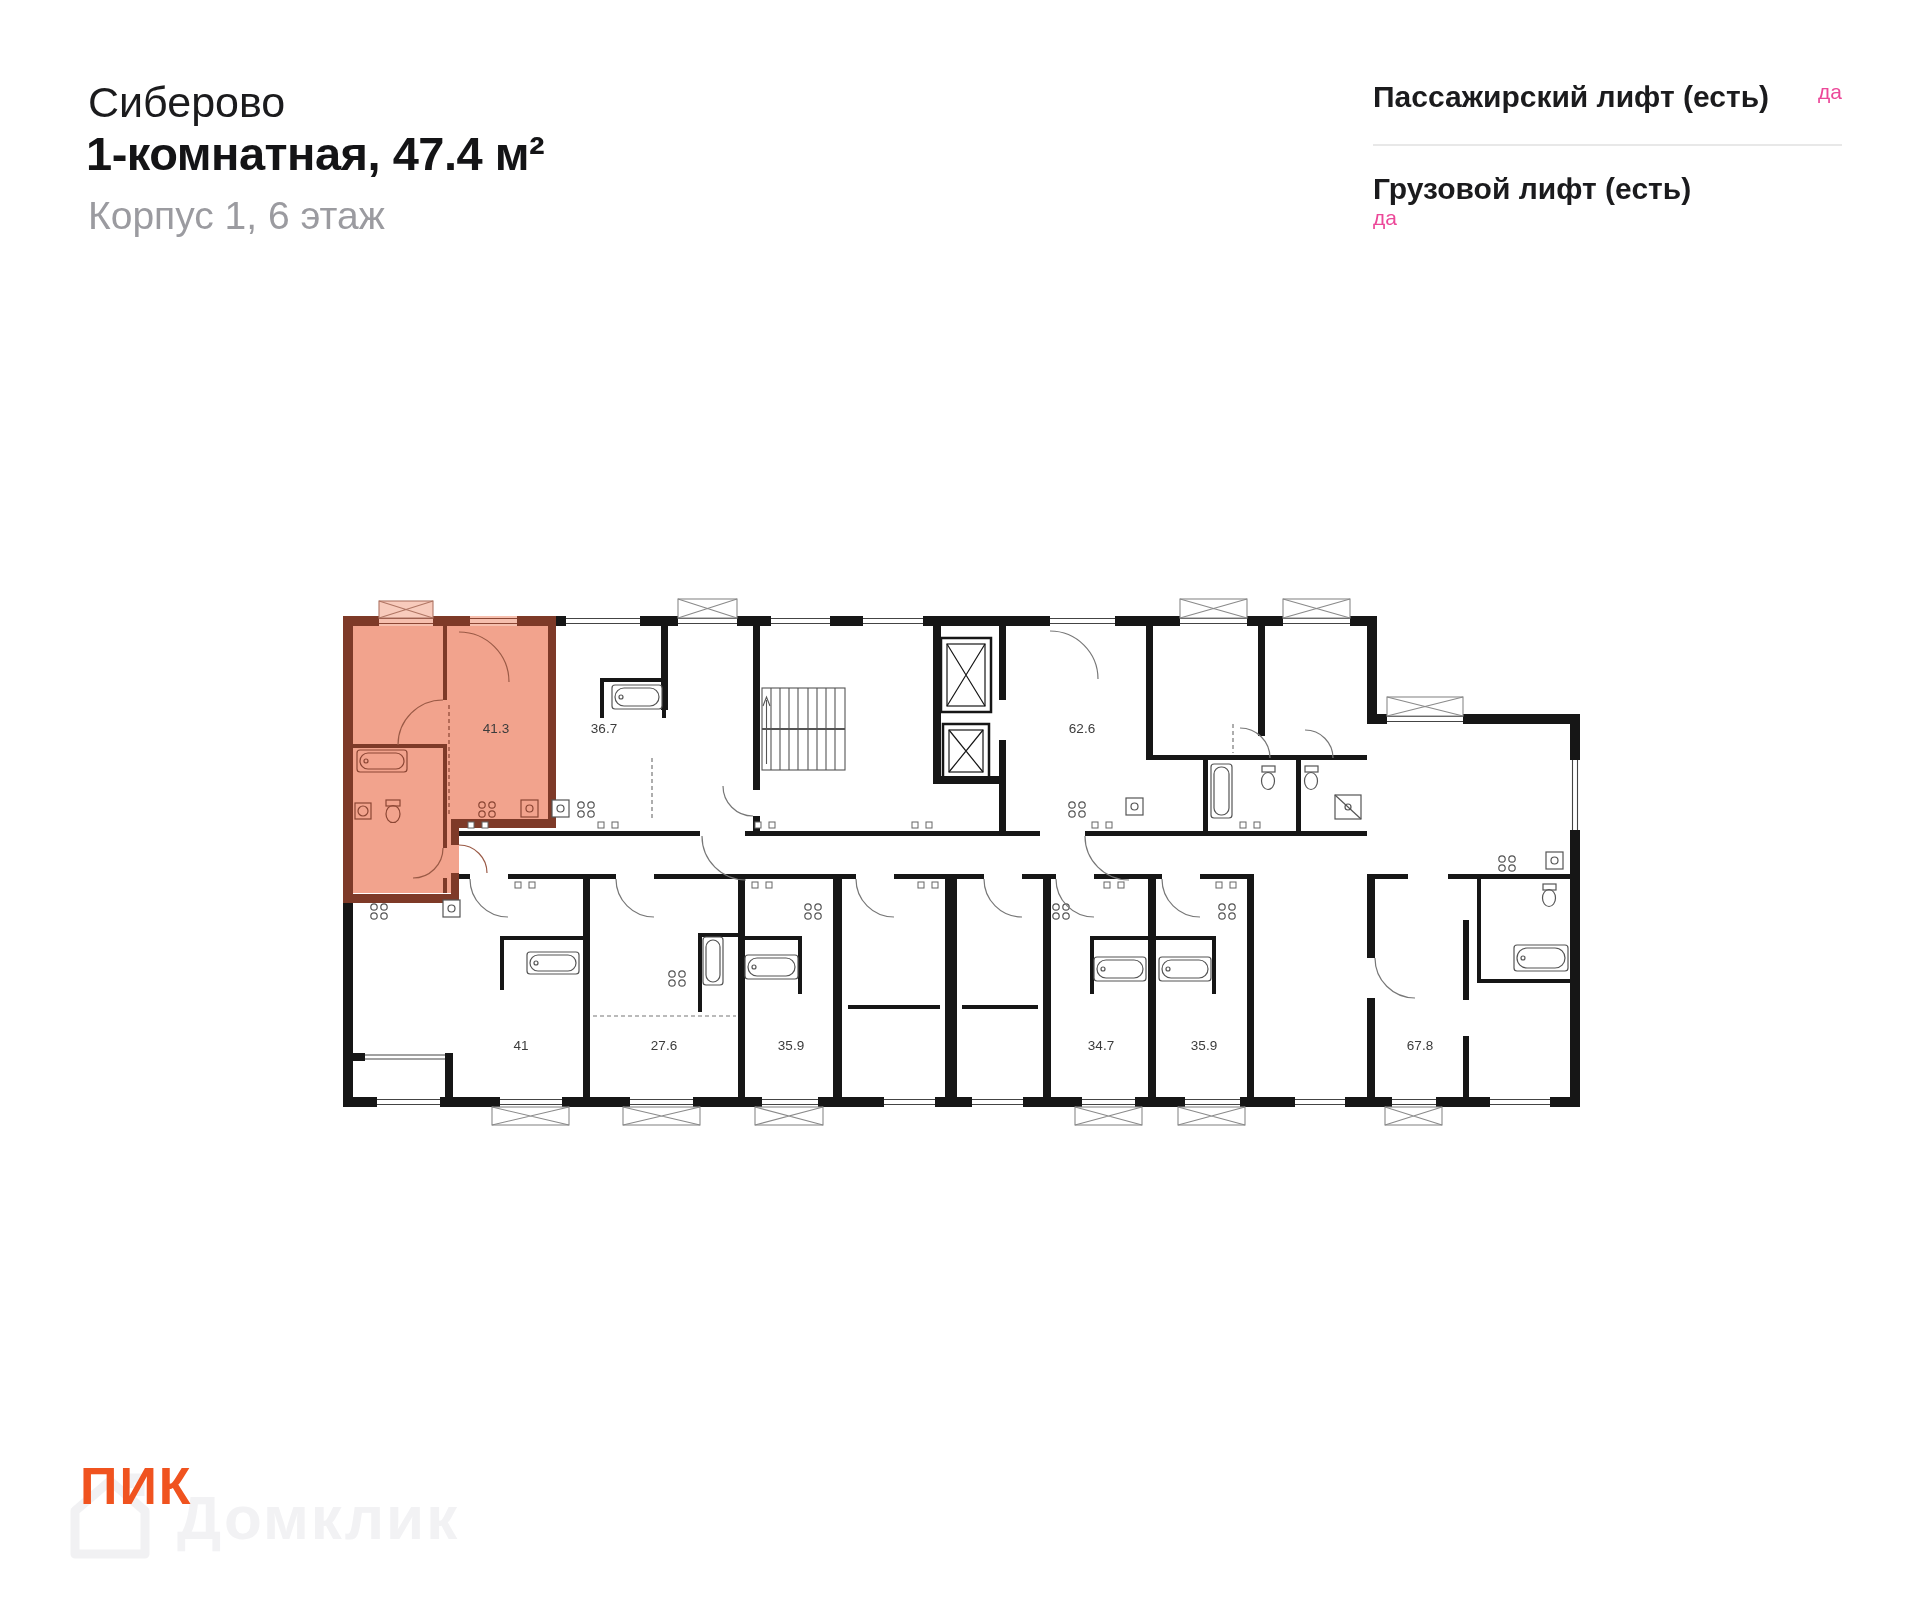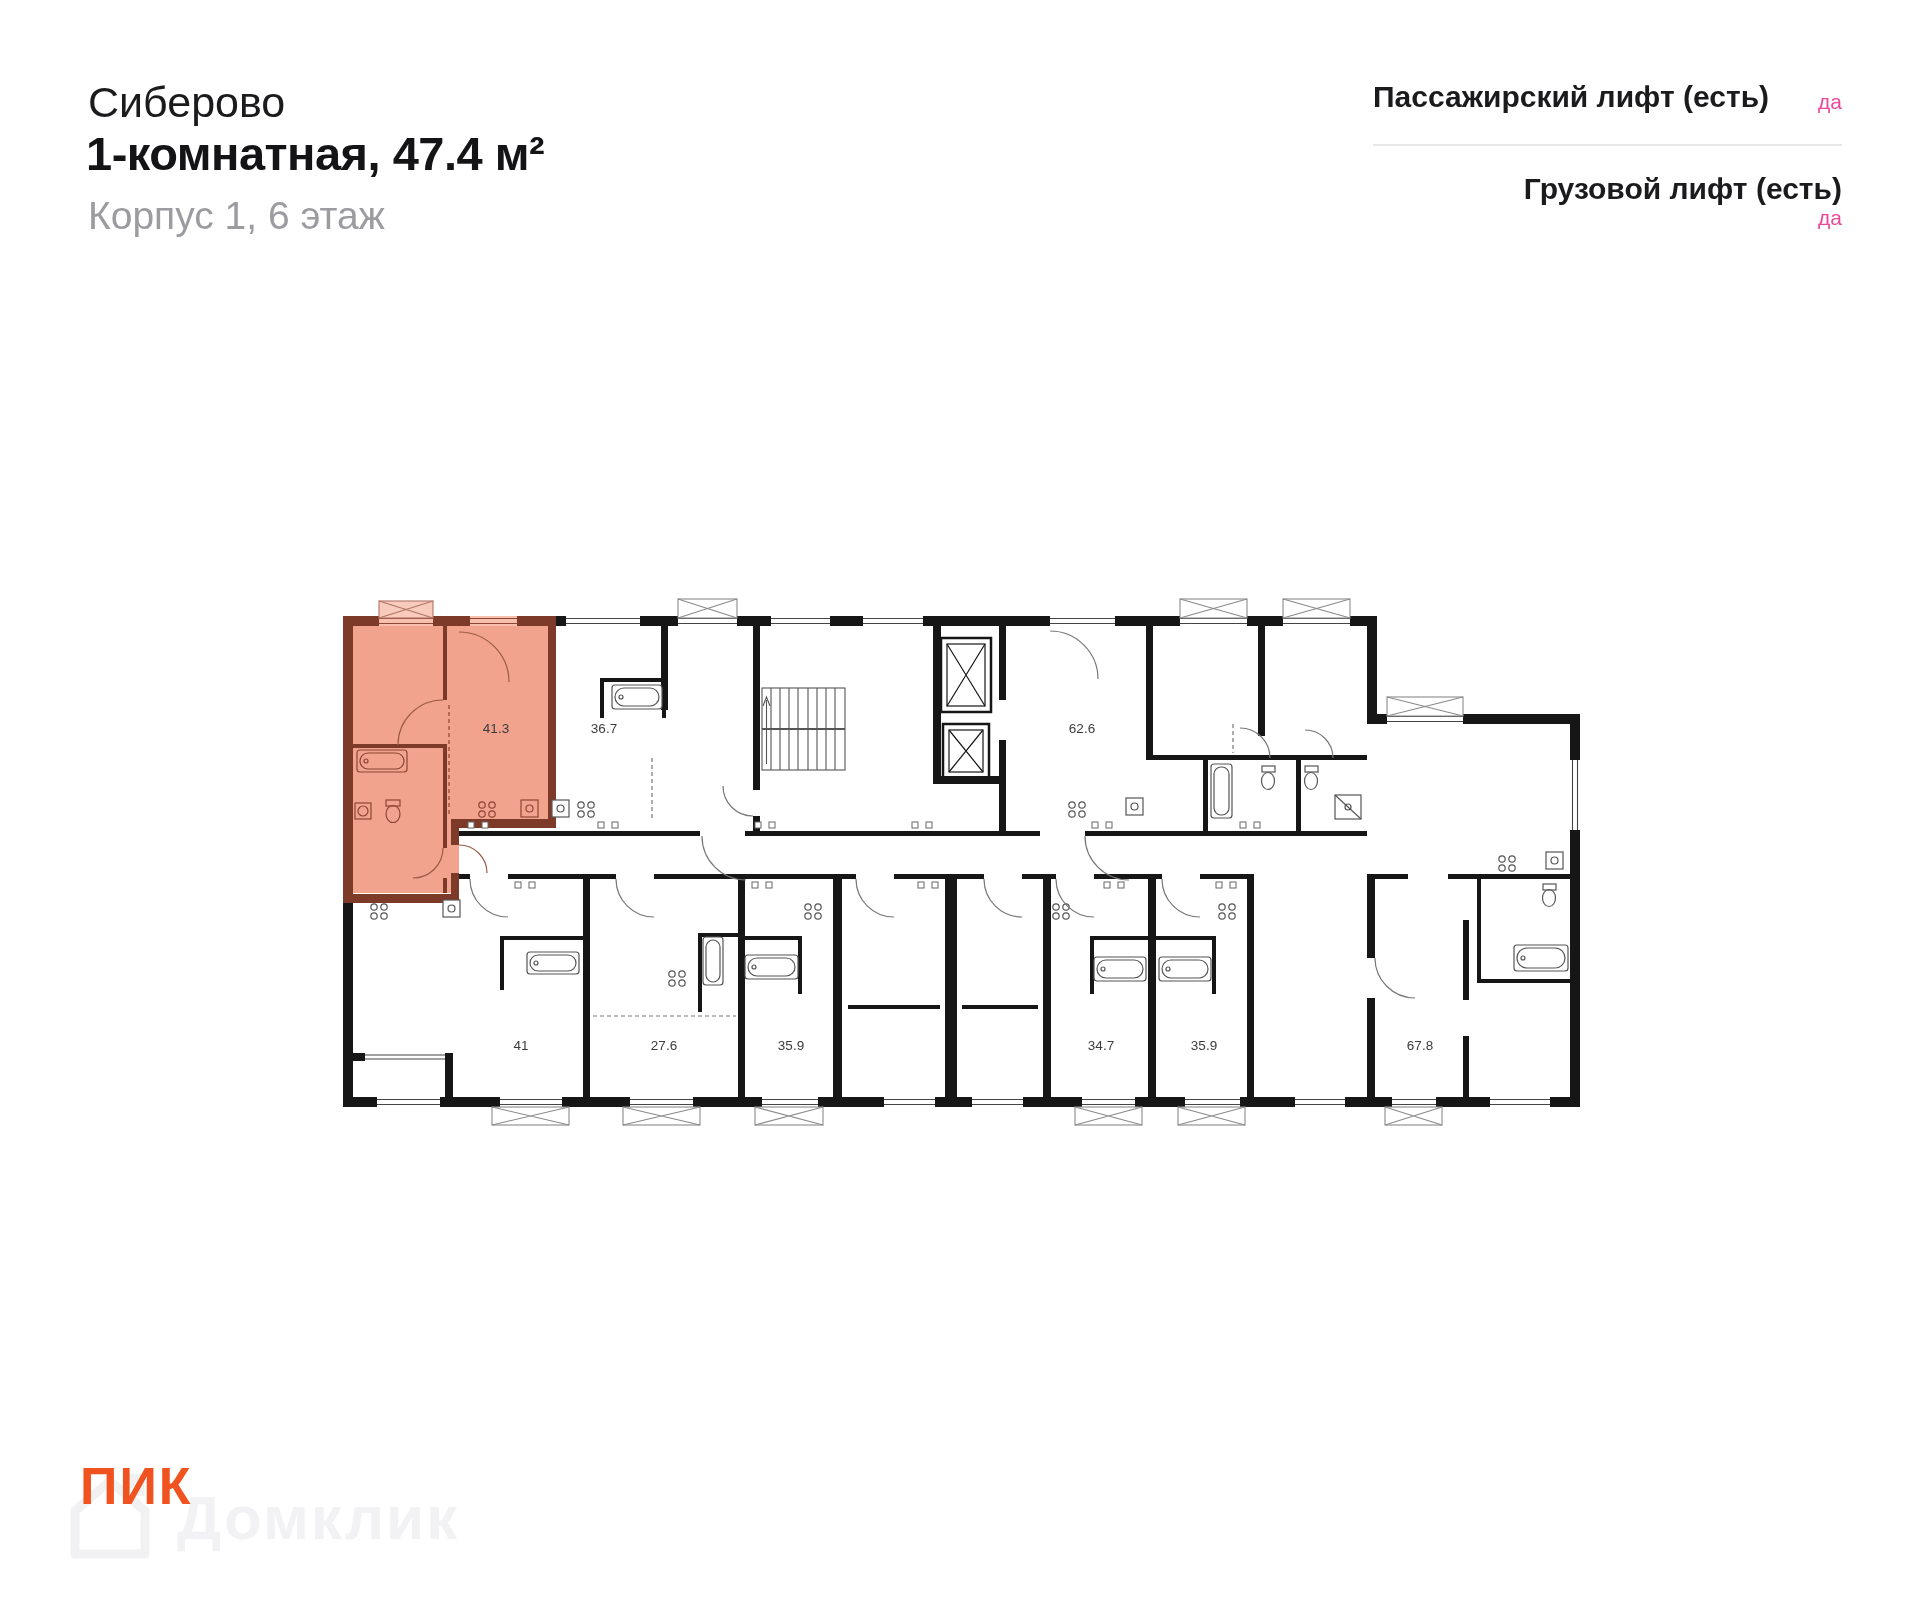--- a/index.html
+++ b/index.html
@@ -3,21 +3,21 @@
 <meta charset="utf-8">
 <style>
   html,body{margin:0;padding:0;background:#ffffff;}
   body{width:1920px;height:1600px;position:relative;overflow:hidden;
        font-family:"Liberation Sans", sans-serif;}
   .abs{position:absolute;}
   .project{left:88px;top:78px;font-size:43px;color:#1b1b1d;}
   .title{left:86px;top:126px;font-size:47px;font-weight:700;letter-spacing:-0.5px;color:#141416;}
   .subtitle{left:88px;top:194px;font-size:39px;color:#9b9ba0;}
   .elev-panel{left:1373px;top:0;width:469px;height:230px;}
-  .elev-row{position:absolute;left:0;width:469px;display:flex;justify-content:space-between;align-items:flex-end;}
+  .elev-row{position:absolute;left:0;width:469px;display:flex;justify-content:space-between;align-items:flex-start;}
   .elev-row .lbl{font-size:30px;font-weight:700;color:#1b1b1d;}
   .elev-row .val{font-size:21px;color:#ec4899;}
   .elev-row.r1{top:80px;}
   .elev-row.r2{top:172px;flex-direction:column;}
   .elev-divider{position:absolute;left:0;top:144px;width:469px;height:0;border-top:2px solid #e8e8e8;}
   .wm-house{left:60px;top:1466px;}
   .wm-text{left:152px;top:1482px;font-size:62px;font-weight:700;color:#f2f2f4;letter-spacing:2px;margin-left:25px;}
   .pik-logo{left:80px;top:1456px;font-size:52px;font-weight:700;color:#f0531f;letter-spacing:2px;}
   svg text.area{font-size:13.5px;fill:#3c3c3c;text-anchor:middle;}
 </style>

